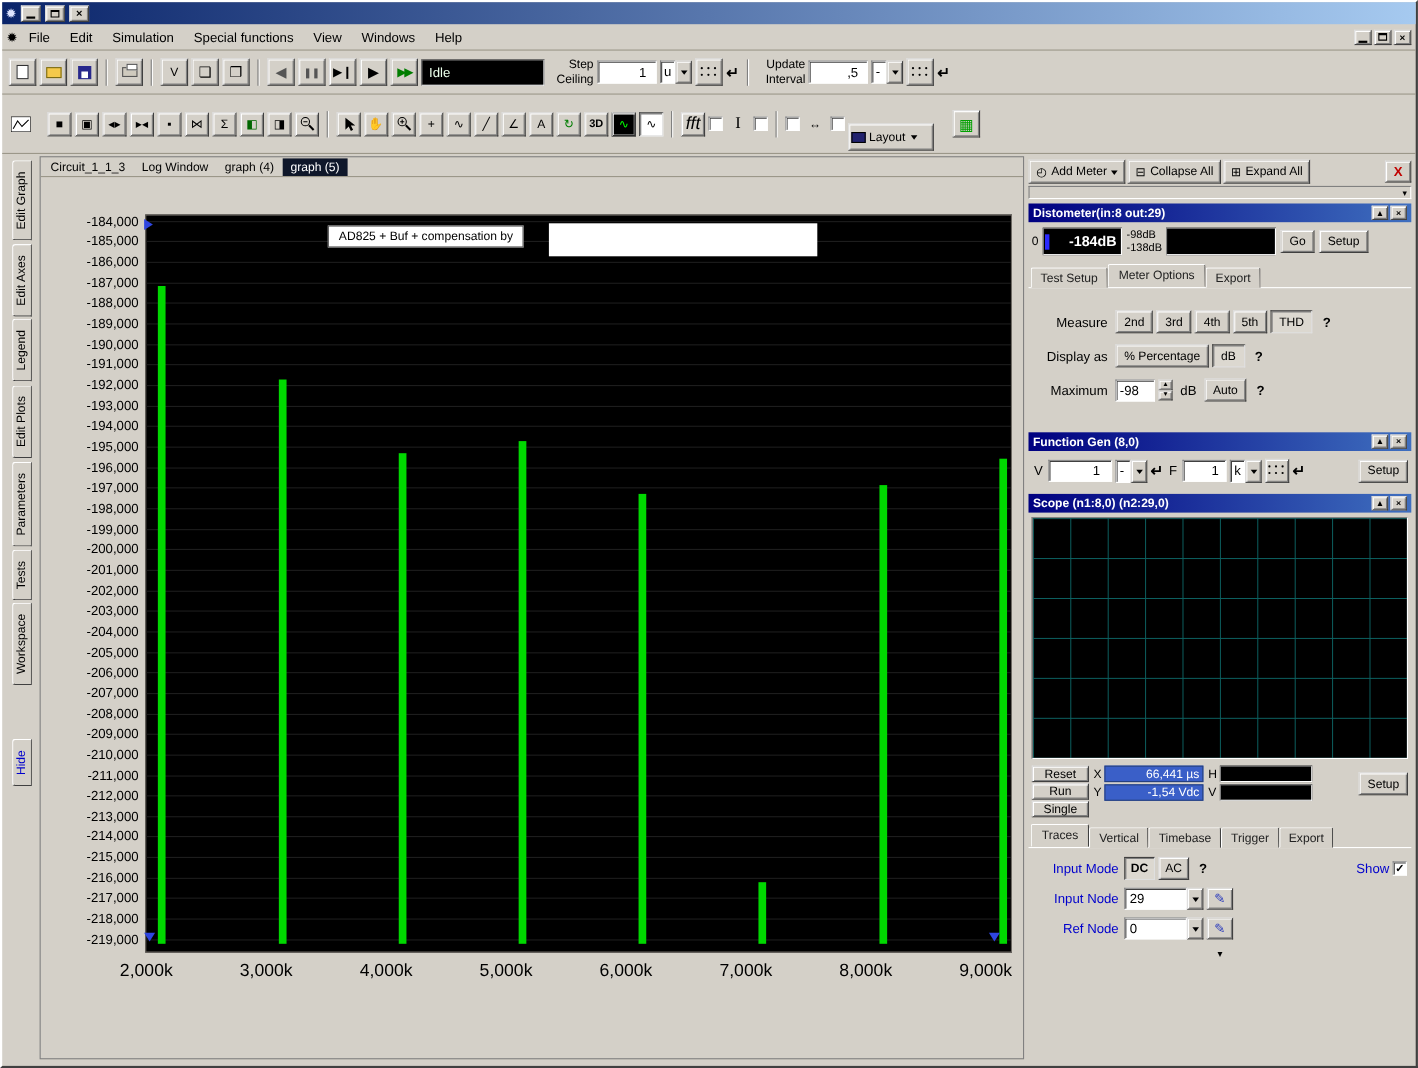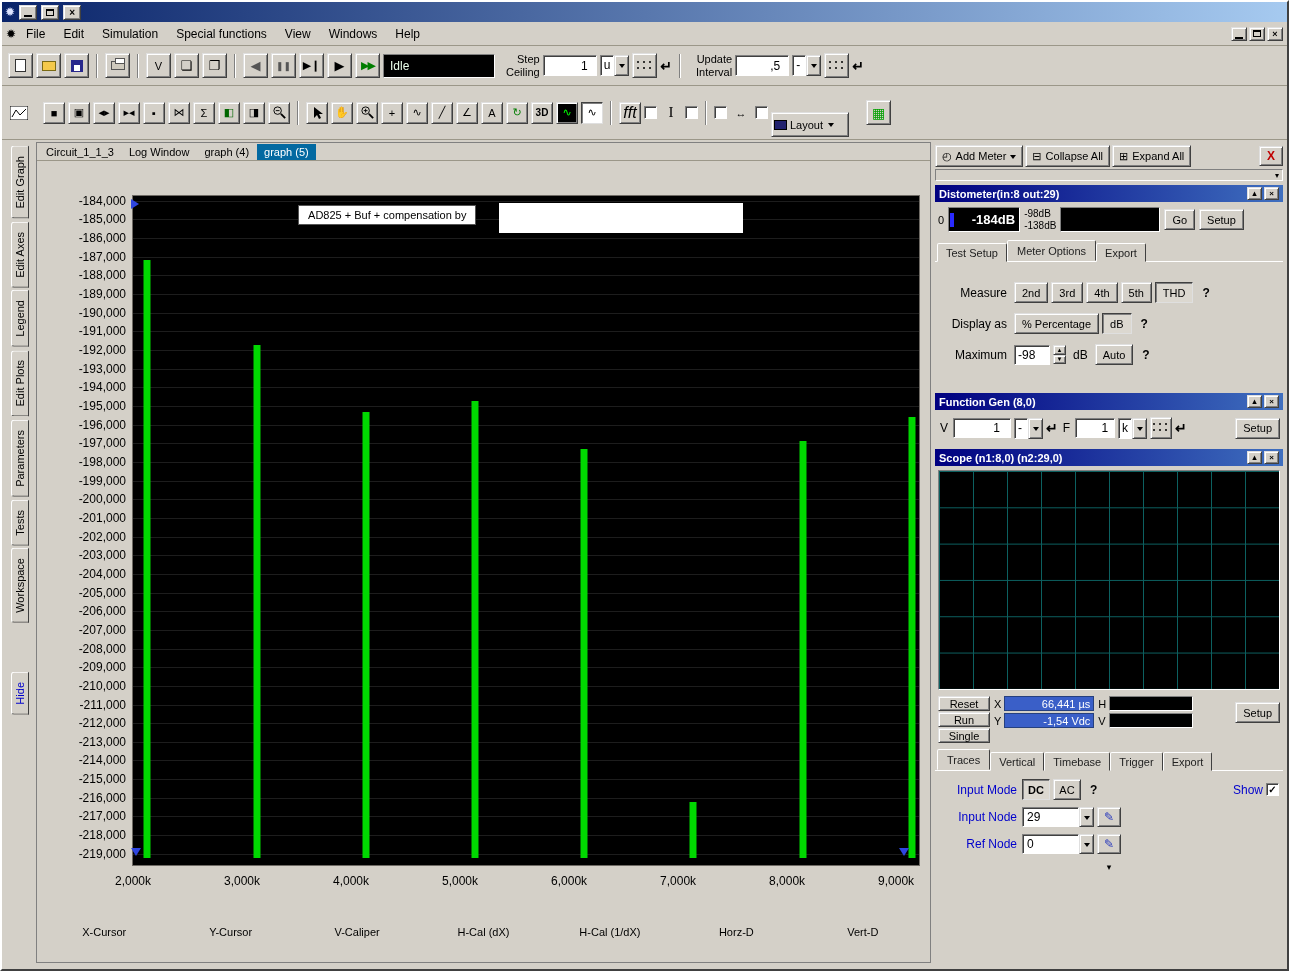--- a/index.html
+++ b/index.html
@@ -48,26 +48,26 @@
   .swatch{width:13px;height:10px;background:#22226e;border:1px solid #000;margin-right:3px;}
   .gridic{color:#00a000;font-size:14px;}
   
   .main{flex:1;display:flex;min-height:0;padding:2px 2px 6px 4px;gap:2px;}
   .side-tabs{flex:0 0 28px;display:flex;flex-direction:column;align-items:center;padding-top:4px;}
   .vtab{writing-mode:vertical-rl;transform:rotate(180deg);font-size:11px;padding:9px 2px;margin-bottom:3px;background:#d4d0c8;border:1px solid;border-color:#404040 #fff #fff #404040;border-radius:0 3px 3px 0;}
   .vtab.hide-tab{margin-top:46px;color:#0000cc;}
   .graph-panel{flex:1;display:flex;flex-direction:column;border:1px solid #808080;background:#d4d0c8;min-width:0;}
   .graph-tabs{flex:0 0 18px;display:flex;align-items:flex-end;gap:1px;padding-left:2px;font-size:11px;border-bottom:1px solid #9b9789;}
   .gtab{padding:2px 7px;}
-  .gtab.active{background:#0369a1;color:#fff;}
+  .gtab.active{background:#0f172a;color:#fff;}
   .chart-region{flex:1;position:relative;}
   .plot{position:absolute;left:95px;top:34px;right:10px;bottom:56px;background:#000;border:1px solid #6e6a64;}
   .gridline{position:absolute;left:0;right:0;height:1px;background:#1d1d1d;}
   .ytick{position:absolute;right:calc(100% + 7px);transform:translateY(-50%);font-size:12px;white-space:nowrap;}
-  .xtick{position:absolute;top:calc(100% + 9px);transform:translateX(-50%);font-size:12px;}
+  .xtick{position:absolute;top:calc(100% + 9px);transform:translateX(-50%);font-size:16px;}
   .bar{position:absolute;width:7px;transform:translateX(-50%);z-index:1;}
   .anno{position:absolute;background:#fff;z-index:2;}
   .anno1{left:21%;top:1.4%;border:1px solid #555;padding:3px 9px;font-size:11px;white-space:nowrap;}
   .anno2{left:46.6%;top:1%;width:31%;height:30px;}
   .marker{position:absolute;width:0;height:0;border:5px solid transparent;z-index:3;}
   .m-tl{left:-2px;top:0.4%;border-left:8px solid #2f46e0;}
   .m-bl{left:-2px;bottom:0.6%;border-top:8px solid #2f46e0;}
   .m-br{left:97.4%;bottom:0.6%;border-top:8px solid #2f46e0;}
   .cursor-bar{flex:0 0 40px;padding:1px 4px;}
   .ct-row{display:grid;grid-template-columns:repeat(7,1fr);}
@@ -401,29 +401,20 @@
             <div class="bar" style="left: 15.8114%; top: 22.3152%; height: 76.7085%; background: rgb(0, 216, 0);"></div>
             <div class="bar" style="left: 29.681%; top: 32.2176%; height: 66.8061%; background: rgb(0, 216, 0);"></div>
             <div class="bar" style="left: 43.5506%; top: 30.6834%; height: 68.3403%; background: rgb(0, 216, 0);"></div>
             <div class="bar" style="left: 57.4202%; top: 37.7964%; height: 61.2273%; background: rgb(0, 216, 0);"></div>
             <div class="bar" style="left: 71.2899%; top: 90.6555%; height: 8.3682%; background: rgb(0, 216, 0);"></div>
             <div class="bar" style="left: 85.2982%; top: 36.6806%; height: 62.3431%; background: rgb(0, 216, 0);"></div>
             <div class="bar" style="left: 99.1678%; top: 33.0544%; height: 65.9693%; background: rgb(0, 216, 0);"></div>
           </div>
       </div>
       <div class="cursor-bar">
-        <div class="ct-row">
-          <span class="ct-head">X-Cursor</span>
-          <span class="ct-head">Y-Cursor</span>
-          <span class="ct-head">V-Caliper</span>
-          <span class="ct-head">H-Cal (dX)</span>
-          <span class="ct-head">H-Cal (1/dX)</span>
-          <span class="ct-head">Horz-D</span>
-          <span class="ct-head">Vert-D</span>
-        </div>
       </div>
     </div>
 
     <div class="right-panel">
       <div class="rp-header">
         <span class="rp-btn raised">
           <span>◴</span>
           <span>Add Meter</span>
           <i class="arr"></i>
         </span>

